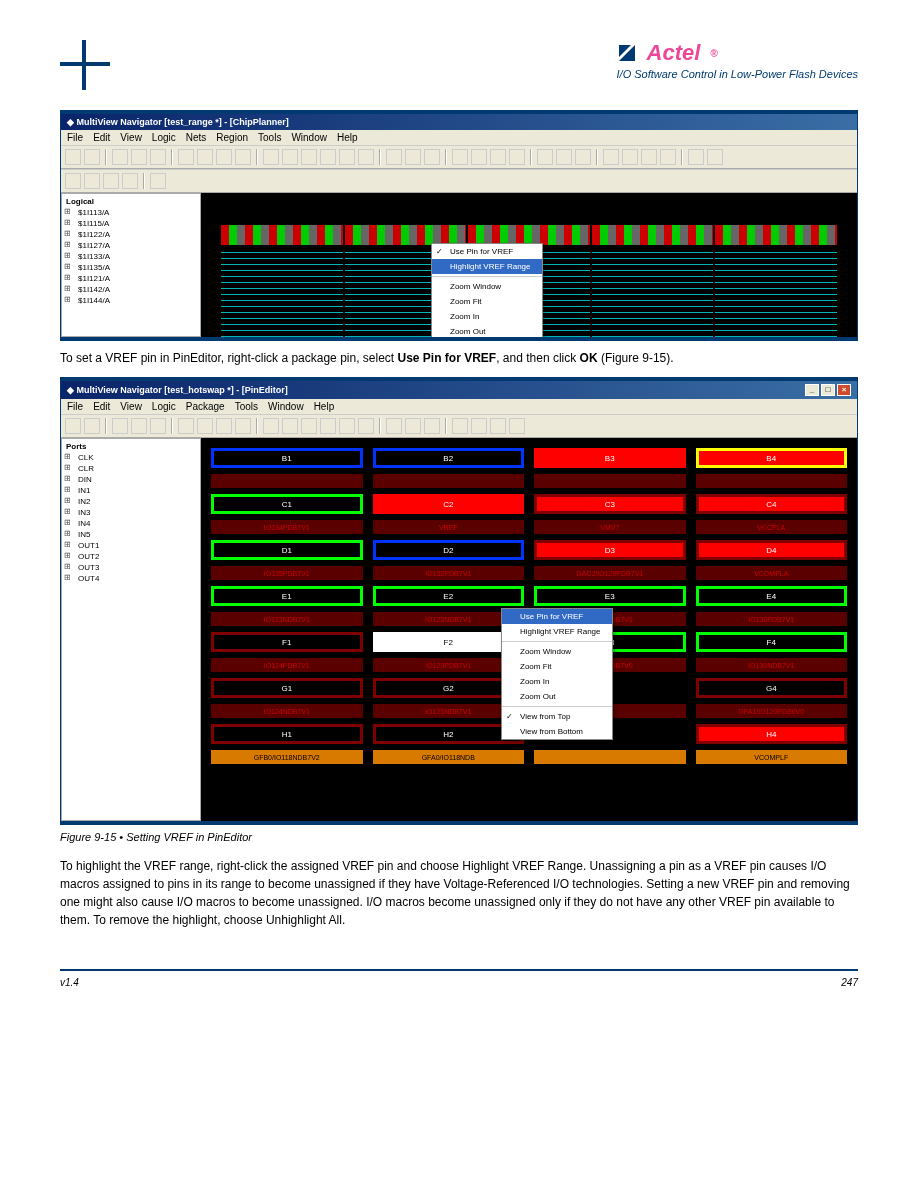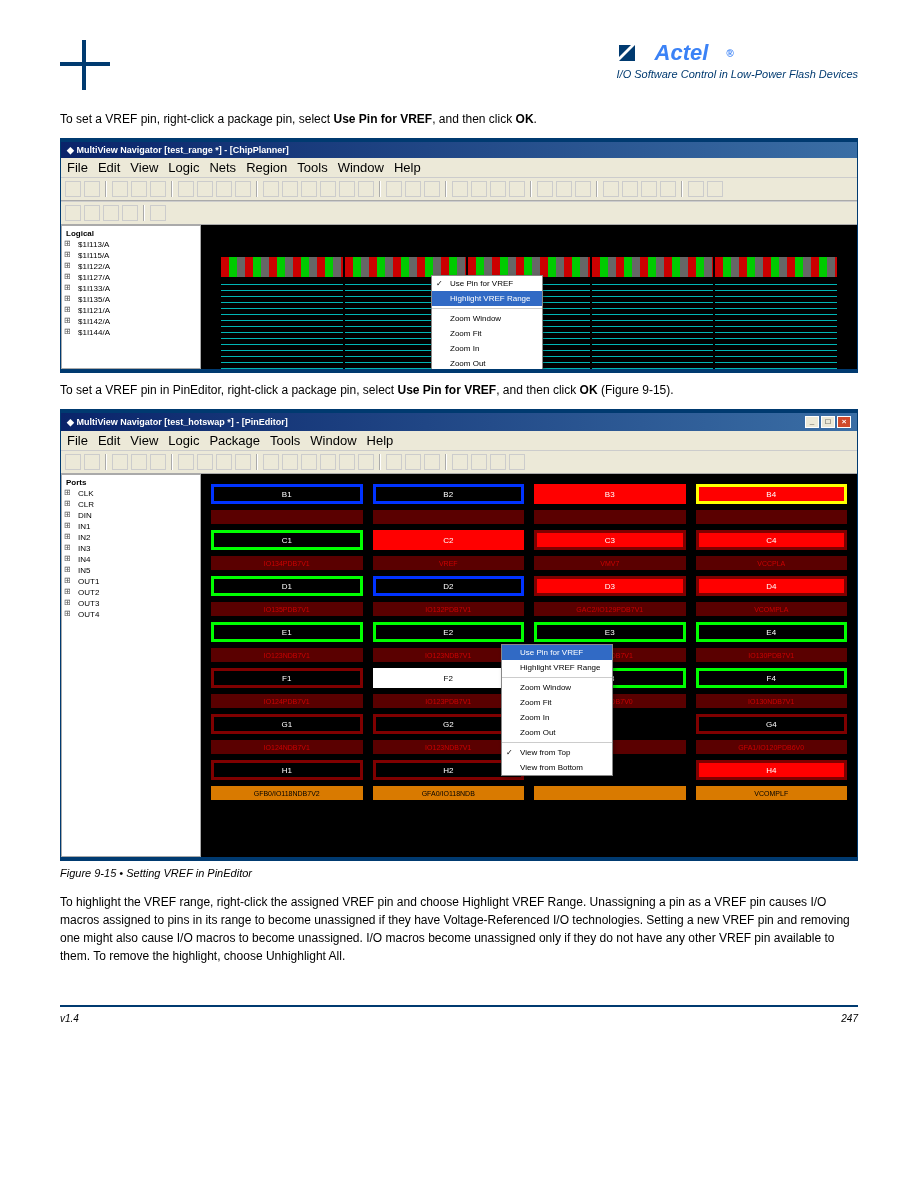--- a/index.html
+++ b/index.html
@@ -2,31 +2,31 @@
 <html><head>
 <meta charset="utf-8">
 <style>
   * { margin: 0; padding: 0; box-sizing: border-box; }
   body { width: 918px; height: 1188px; background: #fff; font-family: Arial, sans-serif; position: relative; color: #000; }
   .page { padding: 40px 60px 40px 60px; }
   .header-row { display: flex; align-items: flex-start; justify-content: space-between; margin-bottom: 20px; }
   .corner-graphic { width: 50px; height: 50px; position: relative; }
   .corner-graphic::before { content:''; position:absolute; left:22px; top:0; width:4px; height:50px; background:#003a70; }
   .corner-graphic::after { content:''; position:absolute; top:22px; left:0; width:50px; height:4px; background:#003a70; }
-  .actel-logo { font-style: italic; font-weight: bold; font-size: 22px; color:#3b82f6; display:flex; align-items:center; gap:18px; }
+  .actel-logo { font-style: italic; font-weight: bold; font-size: 22px; color:#ec4899; display:flex; align-items:center; gap:10px; }
   .actel-logo svg { display:inline-block; }
   .subtitle-line { font-size: 11px; color:#003a70; text-align:right; margin-top:2px; font-style:italic; }
   .body-text { font-size: 12px; line-height: 1.5; margin: 8px 0; }
   .figure-wrap { margin: 10px 0 6px 0; border-top: 3px solid #003a70; border-bottom: 3px solid #003a70; padding:0; }
   .fig-caption { font-size: 11px; font-style: italic; margin: 4px 0 14px 0; }
   .screenshot { background:#f9a8d4; border:1px solid #003a70; font-size:8px; }
   .titlebar { background: linear-gradient(to right,#0a246a,#3a6ea5); color:#fff; padding:3px 6px; display:flex; align-items:center; justify-content:space-between; font-size:9px; font-weight:bold; }
   .win-btns span { display:inline-block; width:14px; height:12px; background:#ece9d8; border:1px solid #fff; margin-left:2px; font-size:8px; text-align:center; line-height:10px; color:#000; }
   .win-btns .close { background:#d04a2c; color:#fff; }
-  .menubar { background:#ece9d8; padding:2px 6px; font-size:13px; color:#000; display:flex; gap:10px; }
+  .menubar { background:#ece9d8; padding:2px 6px; font-size:10px; color:#000; display:flex; gap:10px; }
   .toolbar { background:#ece9d8; border-top:1px solid #ccc; border-bottom:1px solid #aaa; padding:3px 4px; display:flex; gap:3px; flex-wrap:wrap; }
   .tool-btn { width:16px; height:16px; background:#ece9d8; border:1px solid #ccc; display:inline-block; position:relative; }
   .tool-sep { width:2px; height:16px; border-left:1px solid #aaa; border-right:1px solid #fff; margin:0 2px; }
   .content-row { display:flex; height:144px; }
   .sidebar { width:140px; background:#fff; border:1px solid #aaa; font-size:8px; overflow:hidden; padding:2px; }
   .tree-item { padding:1px 0 1px 14px; white-space:nowrap; position:relative; }
   .tree-item::before { content:'⊞'; position:absolute; left:0; top:0; font-size:8px; color:#555; }
   .tree-root { font-weight:bold; padding-left:2px; }
   .tree-root::before { content:''; }
   .canvas { flex:1; background:#000; position:relative; overflow:hidden; }
@@ -63,23 +63,20 @@
             <path d="M2 18 L18 2 L18 18 Z" fill="#003a70"></path>
             <path d="M2 2 L14 2 L2 14 Z" fill="#003a70"></path>
           </svg>
         <span>Actel</span>
           <span style="font-size:10px;vertical-align:super">®</span>
       </div>
       <div class="subtitle-line">I/O Software Control in Low-Power Flash Devices</div>
     </div>
   </div>
 
-  <p class="body-text">
-    <span>To set a VREF pin, right-click a package pin, select </span><strong>Use Pin for VREF</strong><span>, and then click </span><strong>OK</strong><span>.</span>
-  </p>
 
   <div class="figure-wrap">
     <div class="screenshot">
       <div class="titlebar">
         <span><span>◆</span> <span>MultiView Navigator [test_range *] - [ChipPlanner]</span></span>
       </div>
       <div class="menubar">
         <span>File</span>
         <span>Edit</span>
         <span>View</span>

